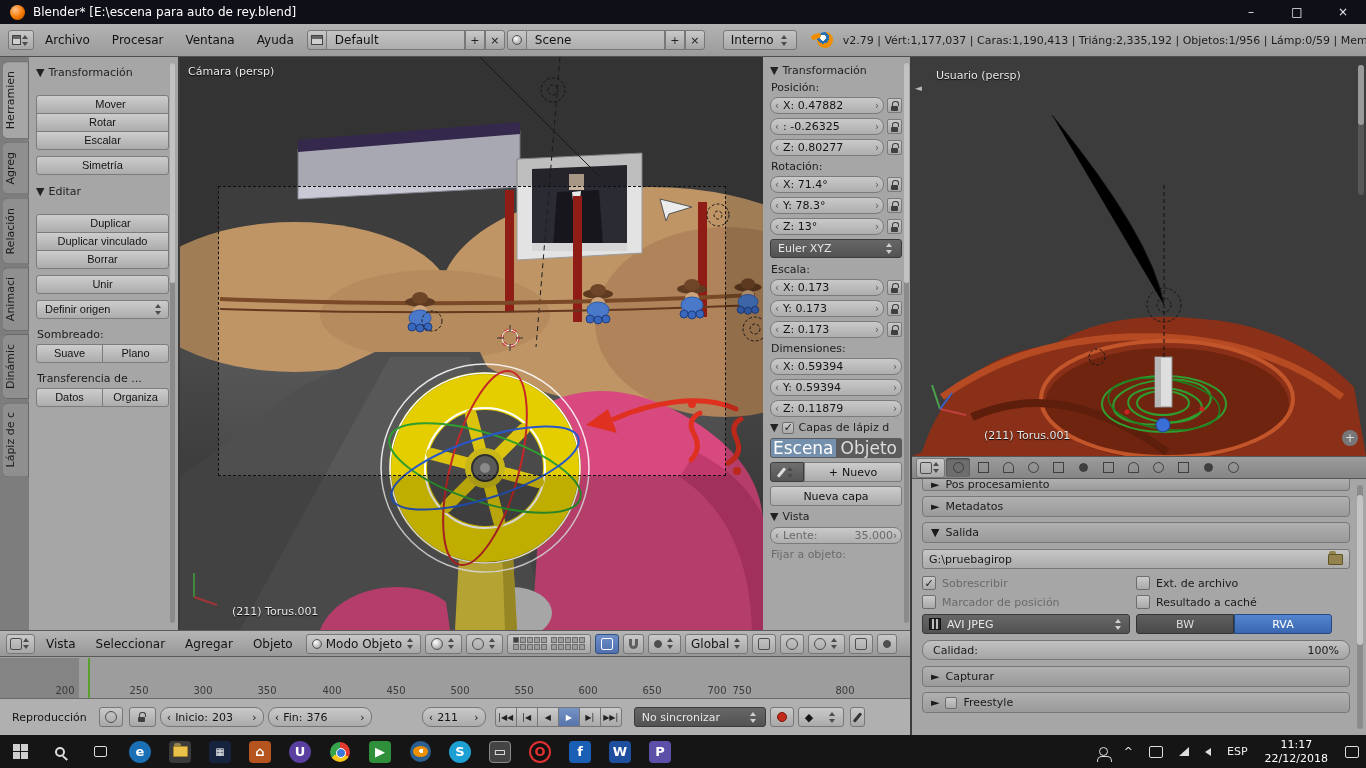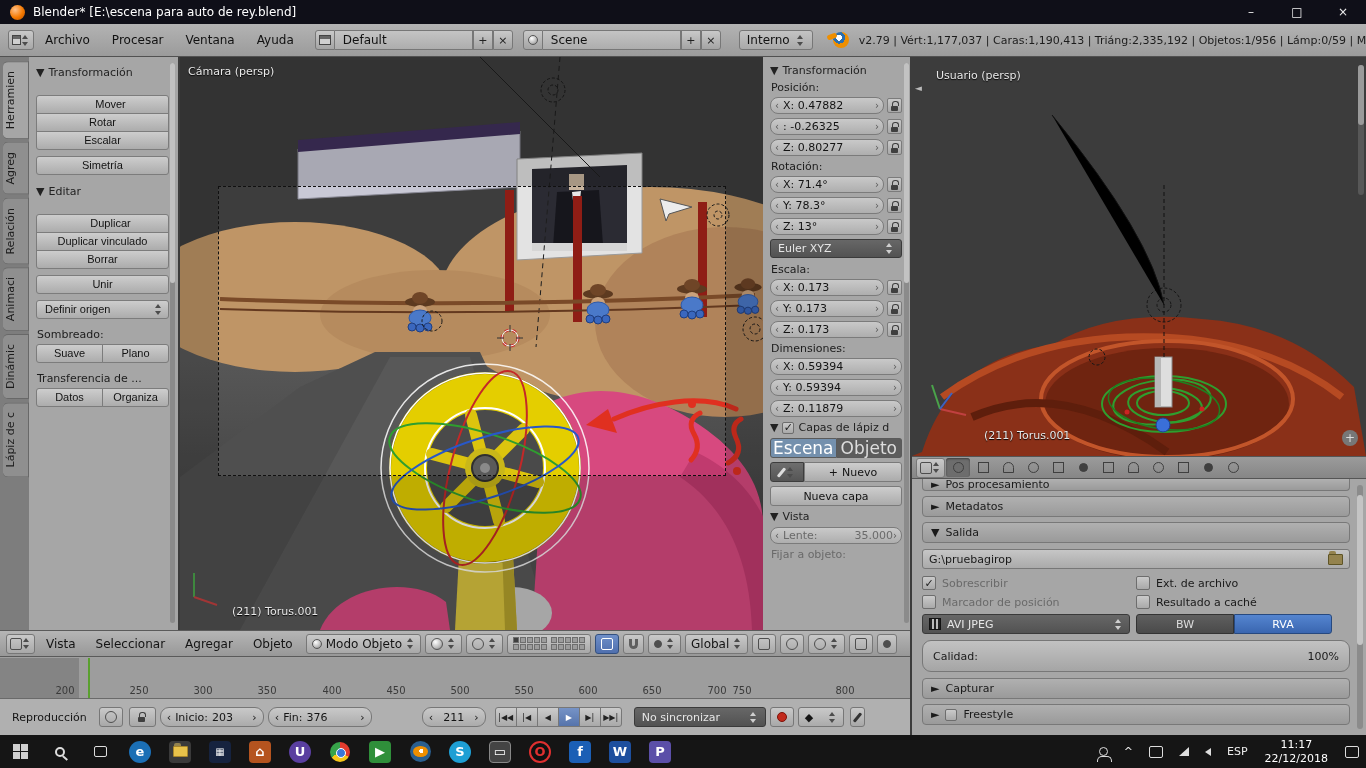--- a/index.html
+++ b/index.html
@@ -18,21 +18,21 @@
 
   
   .topbar { position:absolute; left:0; top:24px; width:1366px; height:33px;
     background:linear-gradient(#b3b3b3,#9b9b9b); border-bottom:1px solid #515151;
     display:flex; align-items:center; font-size:12px; color:#111; }
   .menu-item { padding:0 11px; height:100%; display:flex; align-items:center; }
   .icon-btn { height:20px; min-width:26px; margin-left:8px; background:linear-gradient(#c9c9c9,#a8a8a8);
     border:1px solid #777; border-radius:3px; display:flex; align-items:center; justify-content:center; padding:0 3px; }
   .mini-window { width:12px; height:10px; border:1px solid #444; background:#cfcfcf; position:relative; }
   .mini-window::before { content:""; position:absolute; left:0; top:0; right:0; height:3px; background:#666; }
-  .idblock { display:flex; align-items:center; height:20px; margin-left:10px; }
+  .idblock { display:flex; align-items:center; height:20px; margin-left:2px; }
   .idblock .field { height:20px; background:linear-gradient(#c4c4c4,#adadad); border:1px solid #777;
     border-left:none; display:flex; align-items:center; padding:0 8px; width:138px; }
   .sq-btn { width:20px; height:20px; background:linear-gradient(#c9c9c9,#a4a4a4); border:1px solid #777;
     display:flex; align-items:center; justify-content:center; font-size:11px; color:#222; }
   .dropdown { height:20px; background:linear-gradient(#c4c4c4,#a9a9a9); border:1px solid #777; border-radius:3px;
     display:flex; align-items:center; padding:0 7px; gap:6px; }
   .ud { width:9px; height:11px; position:relative; flex:none; }
   .ud::before,.ud::after { content:""; position:absolute; left:1px; border-left:3.5px solid transparent; border-right:3.5px solid transparent; }
   .ud::before { top:0; border-bottom:4px solid #4c4c4c; }
   .ud::after { bottom:0; border-top:4px solid #4c4c4c; }
@@ -173,21 +173,21 @@
   .chkcell { flex:1; display:flex; align-items:center; gap:6px; }
   .chk { width:14px; height:14px; background:linear-gradient(#cacaca,#a9a9a9); border:1px solid #6d6d6d; border-radius:2px;
     display:flex; align-items:center; justify-content:center; font-size:11px; color:#1d1d1d; flex:none; }
   .fmt-row { display:flex; margin:3px 0 6px 0; }
   .fmt-drop { width:208px; height:20px; border-radius:3px; display:flex; align-items:center; gap:6px; padding:0 6px; }
   .film { width:12px; height:12px; background:repeating-linear-gradient(90deg,#222 0 2px,#bbb 2px 4px); border:1px solid #111; }
   .bw-btn { width:98px; height:20px; background:linear-gradient(#5f5f5f,#4a4a4a); border:1px solid #333; color:#ddd;
     display:flex; align-items:center; justify-content:center; border-radius:3px 0 0 3px; margin-left:6px; }
   .rgba-btn { width:98px; height:20px; background:linear-gradient(#5585d0,#3a66b0); border:1px solid #27497f; color:#fff;
     display:flex; align-items:center; justify-content:center; border-radius:0 3px 3px 0; }
-  .slider { height:32px; background:linear-gradient(#c2c2c2,#a5a5a5); border:1px solid #777; border-radius:9px;
+  .slider { height:20px; background:linear-gradient(#c2c2c2,#a5a5a5); border:1px solid #777; border-radius:9px;
     display:flex; align-items:center; padding:0 10px; margin-bottom:6px; }
   .slider .rt { margin-left:auto; }
   .props-scroll { position:absolute; right:3px; top:428px; width:6px; height:244px; background:#8b8b8b; border-radius:3px; }
   .props-scroll .thumb { position:absolute; top:10px; left:0; width:6px; height:150px; background:#c4c4c4; border-radius:3px; }
 
   
   .taskbar { position:absolute; left:0; top:735px; width:1366px; height:33px; background:#151515;
     display:flex; align-items:center; color:#fff; }
   .tb-icon { width:40px; height:33px; display:flex; align-items:center; justify-content:center; flex:none; }
   .win-logo { width:15px; height:15px; display:grid; grid-template-columns:7px 7px; grid-auto-rows:7px; gap:1px; }
@@ -704,21 +704,21 @@
           <span class="arr" style="margin-left:auto;">›</span>
         </div>
         <div class="tl-field" style="width:104px;">
           <span class="arr">‹</span>
           <span>Fin:</span>
             <span>376</span>
           <span class="arr" style="margin-left:auto;">›</span>
         </div>
         <div class="tl-field" style="width:64px;margin-left:46px;">
           <span class="arr">‹</span>
-          <span style="flex:1;text-align:center;">211</span>
+          <span style="flex:1;">211</span>
           <span class="arr">›</span>
         </div>
         <div class="pb-group">
           <div class="pb">|◀◀</div>
           <div class="pb">|◀</div>
           <div class="pb">◀</div>
           <div class="pb on">▶</div>
           <div class="pb">▶|</div>
           <div class="pb">▶▶|</div>
         </div>

